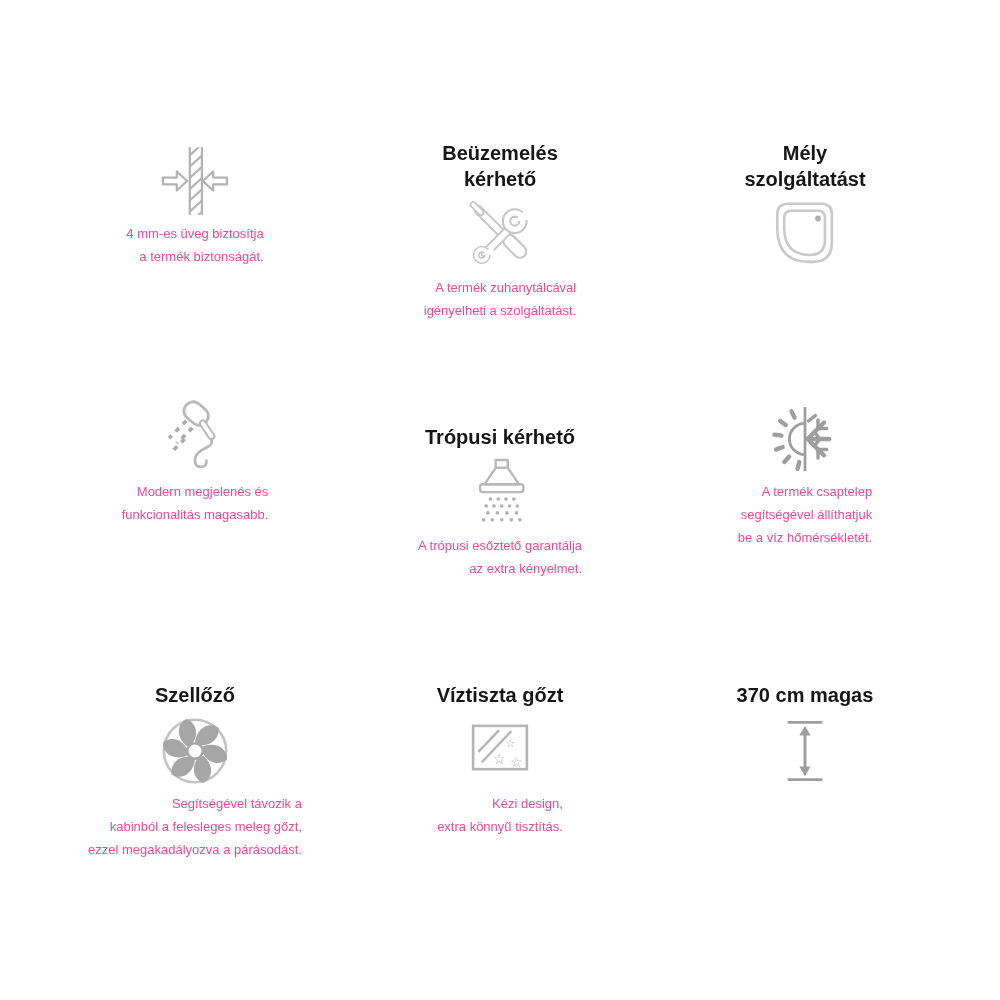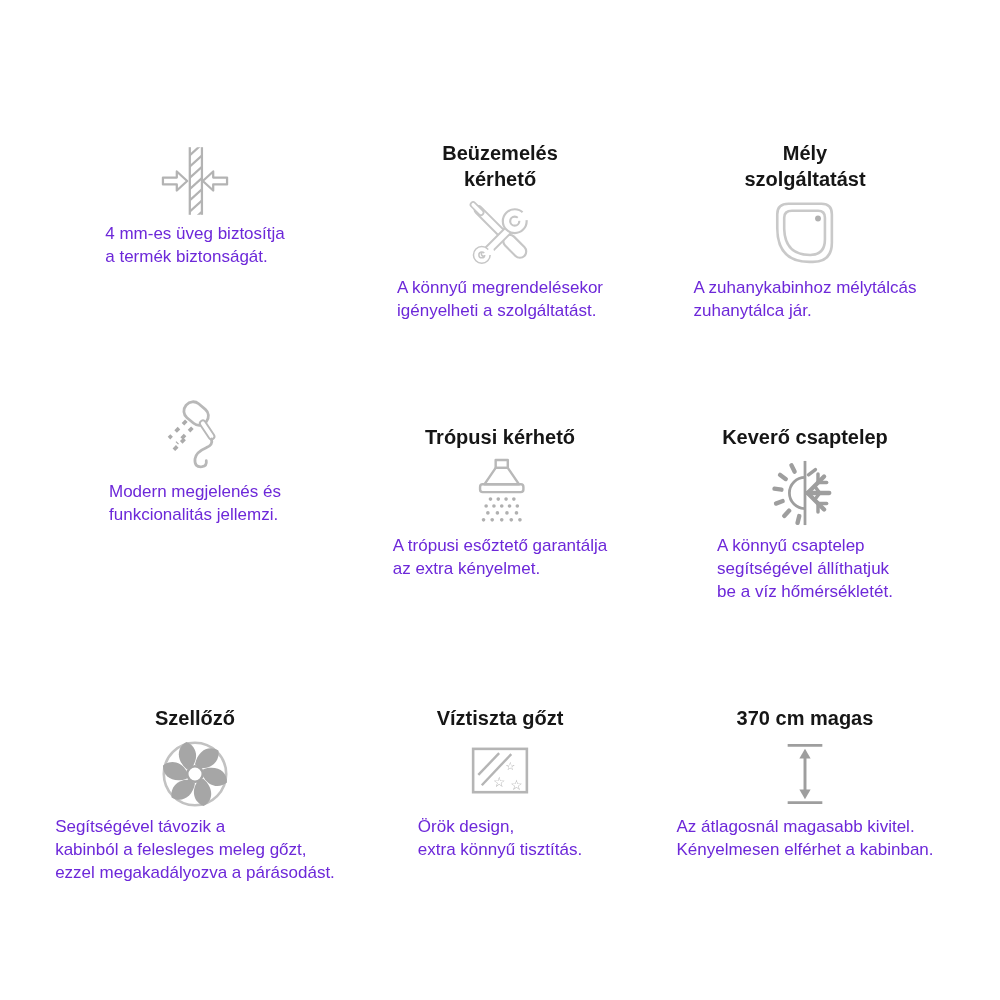--- a/index.html
+++ b/index.html
@@ -35,24 +35,24 @@
   }
   .icon-box{
     height:82px;
     display:flex;
     align-items:center;
     justify-content:center;
     margin-top:2px;
   }
   .icon-box svg{width:78px;height:78px;display:block;}
   .feature-desc{
-    font-size:17px;
+    font-size:13px;
     line-height:23px;
-    color:#6d28d9;
-    text-align:left;
+    color:#ec4899;
+    text-align:right;
     white-space:pre;
   }
 </style>
 </head>
 <body>
 
 <div class="features-grid">
 
   <div class="feature-card">
     <div class="icon-box">
@@ -105,58 +105,56 @@
           <circle cx="62" cy="29" r="9.5" stroke="#c6c6c6" stroke-width="11"></circle>
           <circle cx="62" cy="29" r="9.5" stroke="#ffffff" stroke-width="6"></circle>
           <polygon points="62,29 76,13 84,27" fill="#ffffff" stroke="none"></polygon>
 
           <circle cx="24" cy="68" r="6.5" stroke="#c6c6c6" stroke-width="8"></circle>
           <circle cx="24" cy="68" r="6.5" stroke="#ffffff" stroke-width="4.5"></circle>
           <polygon points="24,68 36,58 40,68" fill="#ffffff" stroke="none"></polygon>
         </g>
       </svg>
     </div>
-    <div class="feature-desc">A könnyű megrendelésekor
+    <div class="feature-desc">A termék zuhanytálcával
 igényelheti a szolgáltatást.</div>
   </div>
 
   <div class="feature-card">
     <div class="feature-title">Mély
 szolgáltatást</div>
     <div class="icon-box">
       <svg viewBox="0 0 90 90">
         <g fill="none" stroke="#c9c9c9" stroke-width="3">
           <path d="M26,9 H64 Q76,9 76,21 V54 Q76,76 54,76 H50 Q13,76 13,37 V21 Q13,9 26,9 Z"></path>
           <path d="M30,17 H60 Q68,17 68,25 V50 Q68,68 51,68 Q22,68 21,38 V25 Q21,17 30,17 Z"></path>
         </g>
         <circle cx="60" cy="26" r="3.4" fill="#b0b0b0"></circle>
       </svg>
     </div>
-    <div class="feature-desc">A zuhanykabinhoz mélytálcás
-zuhanytálca jár.</div>
   </div>
 
   <div class="feature-card">
     <div class="icon-box">
       <svg viewBox="0 0 90 90">
         <g fill="none" stroke="#b8b8b8" stroke-width="3.2" stroke-linecap="round">
           <rect x="31" y="5" width="30" height="21" rx="10" transform="rotate(40 46 16)"></rect>
           <path d="M54,27 L64,42" stroke-width="9"></path>
           <path d="M54,27 L64,42" stroke="#ffffff" stroke-width="4.5"></path>
           <path d="M64,45 Q66,52 58,55 Q46,60 45,68 Q44,78 53,77 Q59,76 58,70"></path>
         </g>
         <g stroke="#ababab" stroke-width="4.2" stroke-dasharray="5.5 6.5" fill="none">
           <path d="M35,24 L15,44"></path>
           <path d="M42,32 L24,50"></path>
           <path d="M33,45 L19,59"></path>
         </g>
       </svg>
     </div>
     <div class="feature-desc">Modern megjelenés és
-funkcionalitás jellemzi.</div>
+funkcionalitás magasabb.</div>
   </div>
 
   <div class="feature-card">
     <div class="feature-title">Trópusi kérhető</div>
     <div class="icon-box">
       <svg viewBox="0 0 90 90">
         <g fill="none" stroke="#b8b8b8" stroke-width="2.8" stroke-linejoin="round">
           <rect x="40" y="7" width="14" height="9"></rect>
           <path d="M40,16 L27,35 H67 L54,16 Z"></path>
           <rect x="22" y="35" width="50" height="9" rx="3"></rect>
@@ -181,21 +179,20 @@
             <circle cx="58" cy="76" r="2.1"></circle>
             <circle cx="68" cy="76" r="2.1"></circle>
         </g>
       </svg>
     </div>
     <div class="feature-desc">A trópusi esőztető garantálja
 az extra kényelmet.</div>
   </div>
 
   <div class="feature-card">
-    <div class="feature-title">Keverő csaptelep</div>
     <div class="icon-box">
       <svg viewBox="0 0 90 90">
         <line x1="45" y1="8" x2="45" y2="82" stroke="#9e9e9e" stroke-width="3.2"></line>
         <path d="M45,27 A18,18 0 0 0 45,63" fill="none" stroke="#9e9e9e" stroke-width="3.2"></path>
         <g fill="#9e9e9e">
           <rect x="42.5" y="7" width="5" height="13" rx="2.2" transform="rotate(194 45 45)"></rect>
           <rect x="42.5" y="7" width="5" height="13" rx="2.2" transform="rotate(222 45 45)"></rect>
           <rect x="42.5" y="7" width="5" height="13" rx="2.2" transform="rotate(250 45 45)"></rect>
           <rect x="42.5" y="7" width="5" height="13" rx="2.2" transform="rotate(278 45 45)"></rect>
           <rect x="42.5" y="7" width="5" height="13" rx="2.2" transform="rotate(306 45 45)"></rect>
@@ -210,21 +207,21 @@
           <path d="M60,33 L60,23"></path>
             <path d="M60,33 L70,33"></path>
           <path d="M62,45 L56,37"></path>
             <path d="M62,45 L56,53"></path>
           <path d="M60,57 L60,67"></path>
             <path d="M60,57 L70,57"></path>
           <path d="M49,24 L57,18"></path>
         </g>
       </svg>
     </div>
-    <div class="feature-desc">A könnyű csaptelep
+    <div class="feature-desc">A termék csaptelep
 segítségével állíthatjuk
 be a víz hőmérsékletét.</div>
   </div>
 
   <div class="feature-card">
     <div class="feature-title">Szellőző</div>
     <div class="icon-box">
       <svg viewBox="0 0 90 90">
         <circle cx="45" cy="45" r="36" fill="none" stroke="#c2c2c2" stroke-width="3"></circle>
         <g fill="#a6a6a6">
@@ -252,34 +249,32 @@
           <line x1="20" y1="46" x2="44" y2="21"></line>
           <line x1="24" y1="58" x2="58" y2="22"></line>
         </g>
         <g fill="#b0b0b0" font-family="'DejaVu Sans', sans-serif" text-anchor="middle">
           <text x="57" y="40" font-size="13">☆</text>
           <text x="44" y="60" font-size="16">☆</text>
           <text x="64" y="64" font-size="16">☆</text>
         </g>
       </svg>
     </div>
-    <div class="feature-desc">Örök design,
+    <div class="feature-desc">Kézi design,
 extra könnyű tisztítás.</div>
   </div>
 
   <div class="feature-card">
     <div class="feature-title">370 cm magas</div>
     <div class="icon-box">
       <svg viewBox="0 0 90 90">
         <g stroke="#9e9e9e" stroke-width="3.4">
           <line x1="25" y1="12" x2="65" y2="12"></line>
           <line x1="25" y1="78" x2="65" y2="78"></line>
           <line x1="45" y1="24" x2="45" y2="66"></line>
         </g>
         <polygon points="45,16 38.5,27 51.5,27" fill="#9e9e9e"></polygon>
         <polygon points="45,74 38.5,63 51.5,63" fill="#9e9e9e"></polygon>
       </svg>
     </div>
-    <div class="feature-desc">Az átlagosnál magasabb kivitel.
-Kényelmesen elférhet a kabinban.</div>
   </div>
 
 </div>
 
 </body></html>

